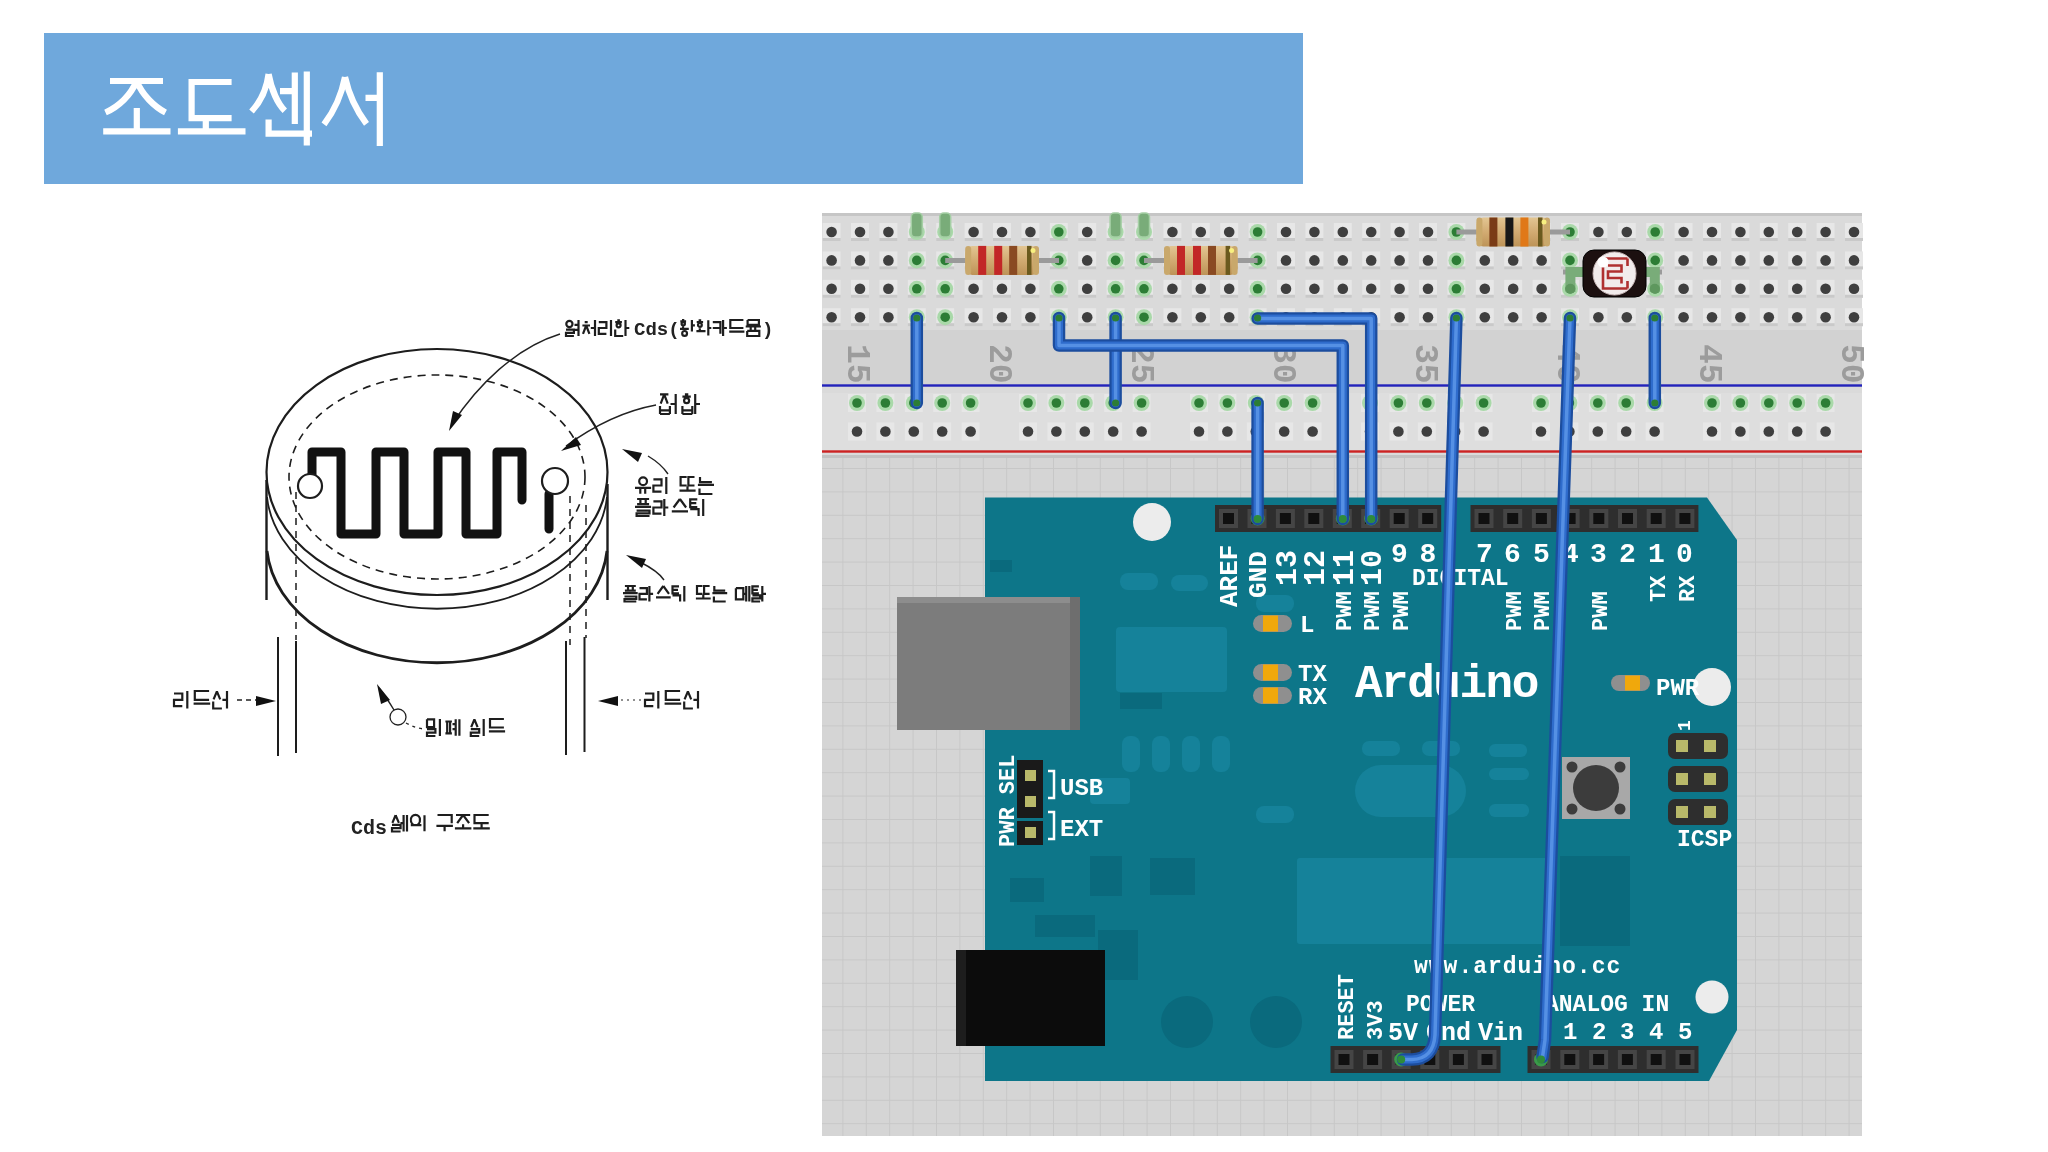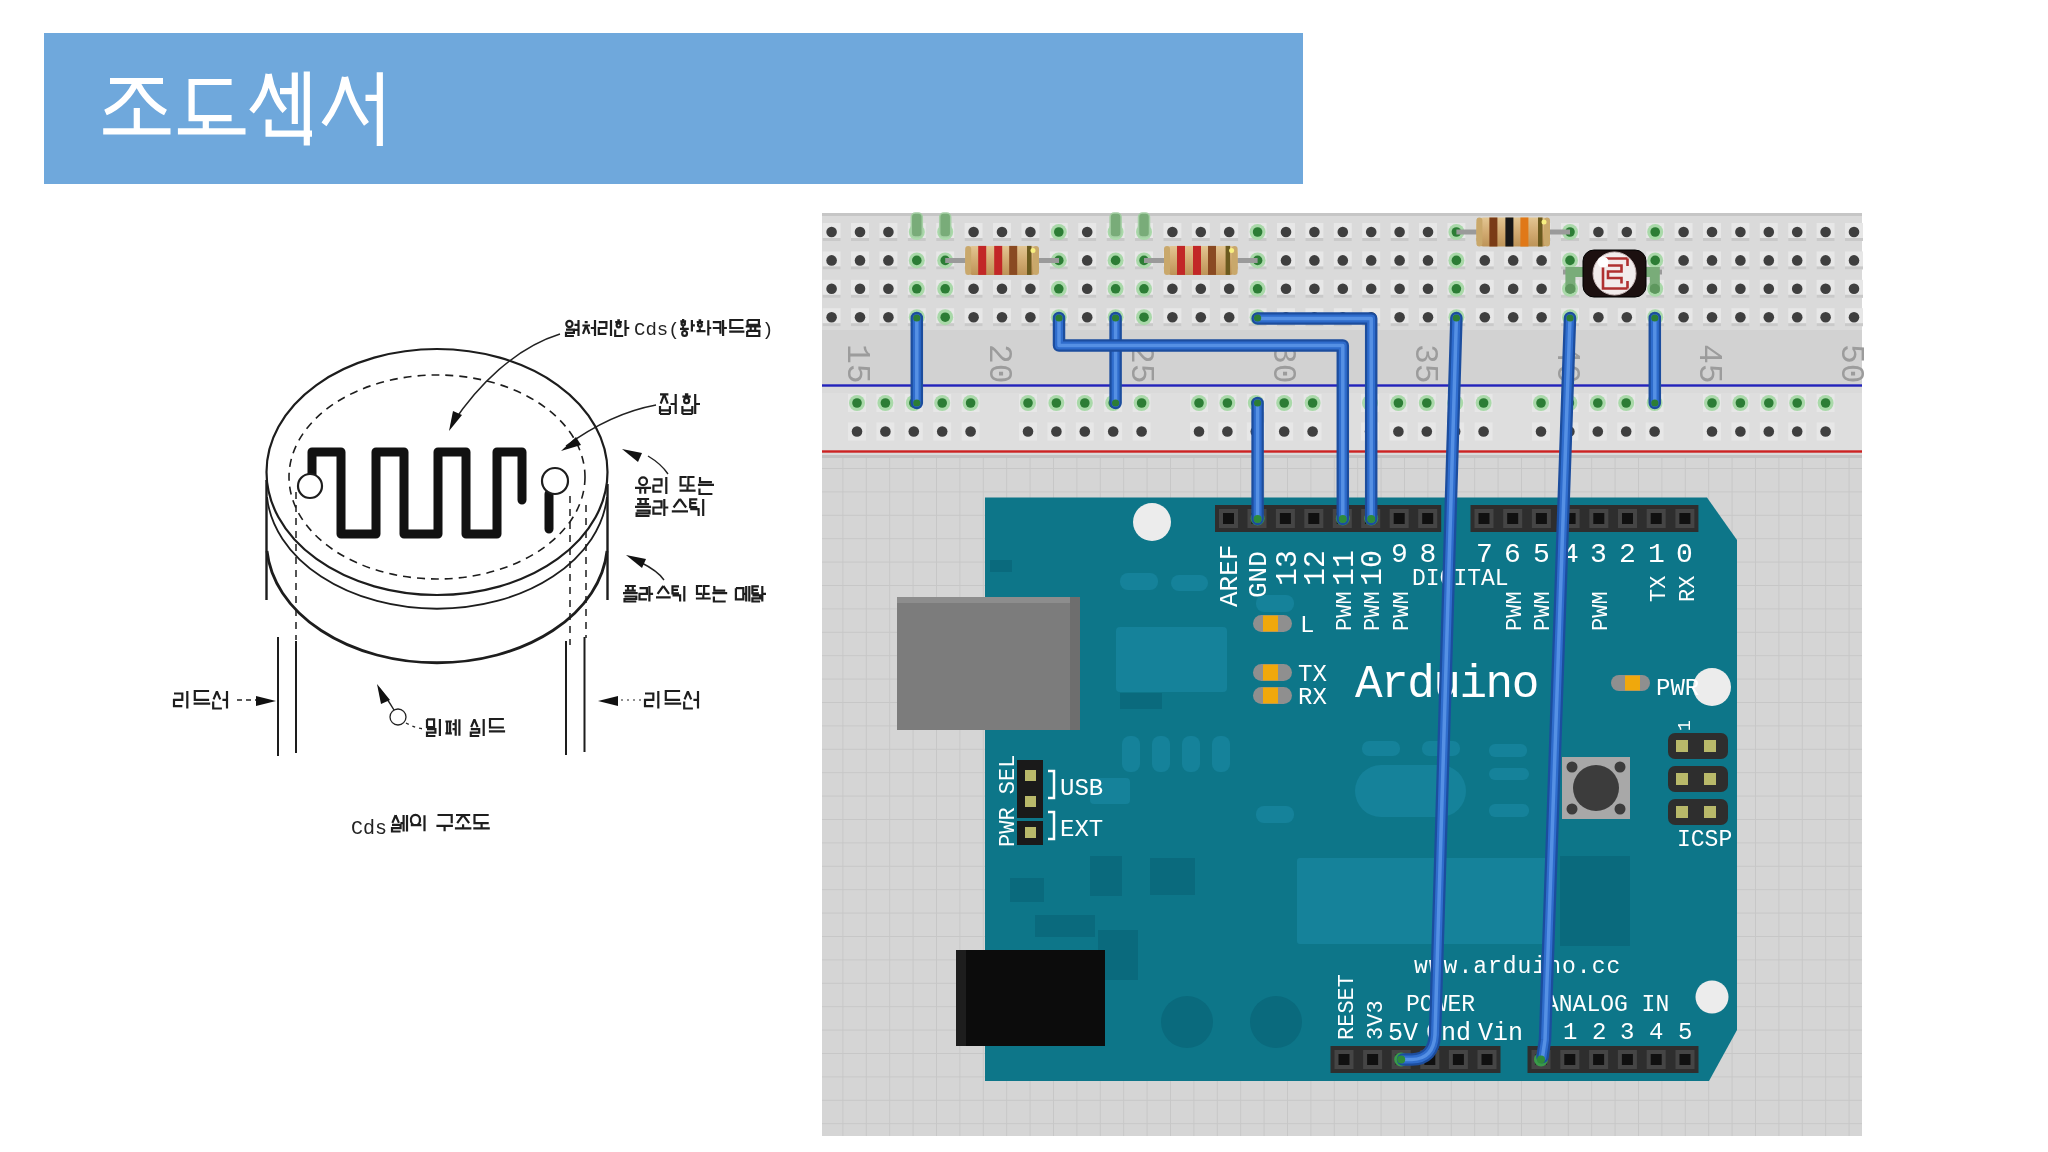--- a/index.html
+++ b/index.html
@@ -1,14 +1,14 @@
 <!DOCTYPE html>
 <html><head><meta charset="utf-8"><style>
 html,body{margin:0;padding:0;background:#fff;}
-#page{position:relative;width:2048px;height:1152px;background:#ffffff;overflow:hidden;font-family:"Liberation Sans",sans-serif;}
+#page{position:relative;width:2048px;height:1152px;background:#ffffff;overflow:hidden;font-family:"Liberation Sans",sans-serif;font-weight:bold;}
 svg text{font-family:"Liberation Mono",monospace;}
 </style></head><body>
 <div id="page">
 <svg width="2048" height="1152" viewBox="0 0 2048 1152">
 <defs>
 <pattern id="grid" width="23.4" height="23.4" patternUnits="userSpaceOnUse">
 <path d="M23.4 0.5 H0.5 V23.4" fill="none" stroke="#c7c7c7" stroke-width="1"></path>
 </pattern>
 <linearGradient id="resbody" x1="0" y1="0" x2="0" y2="1">
 <stop offset="0" stop-color="#e3c693"></stop>

